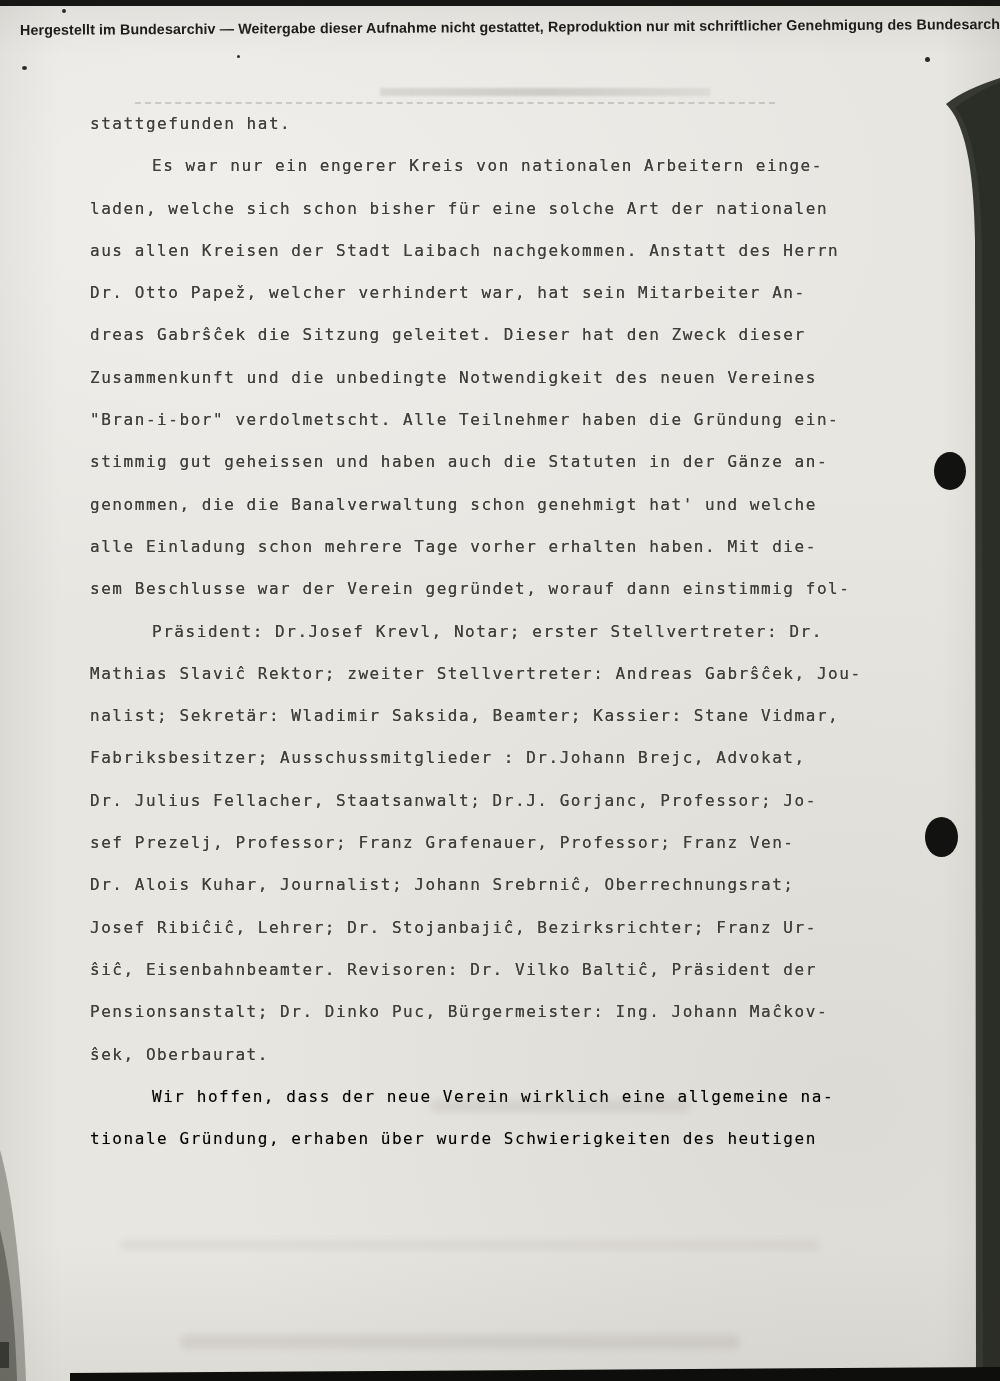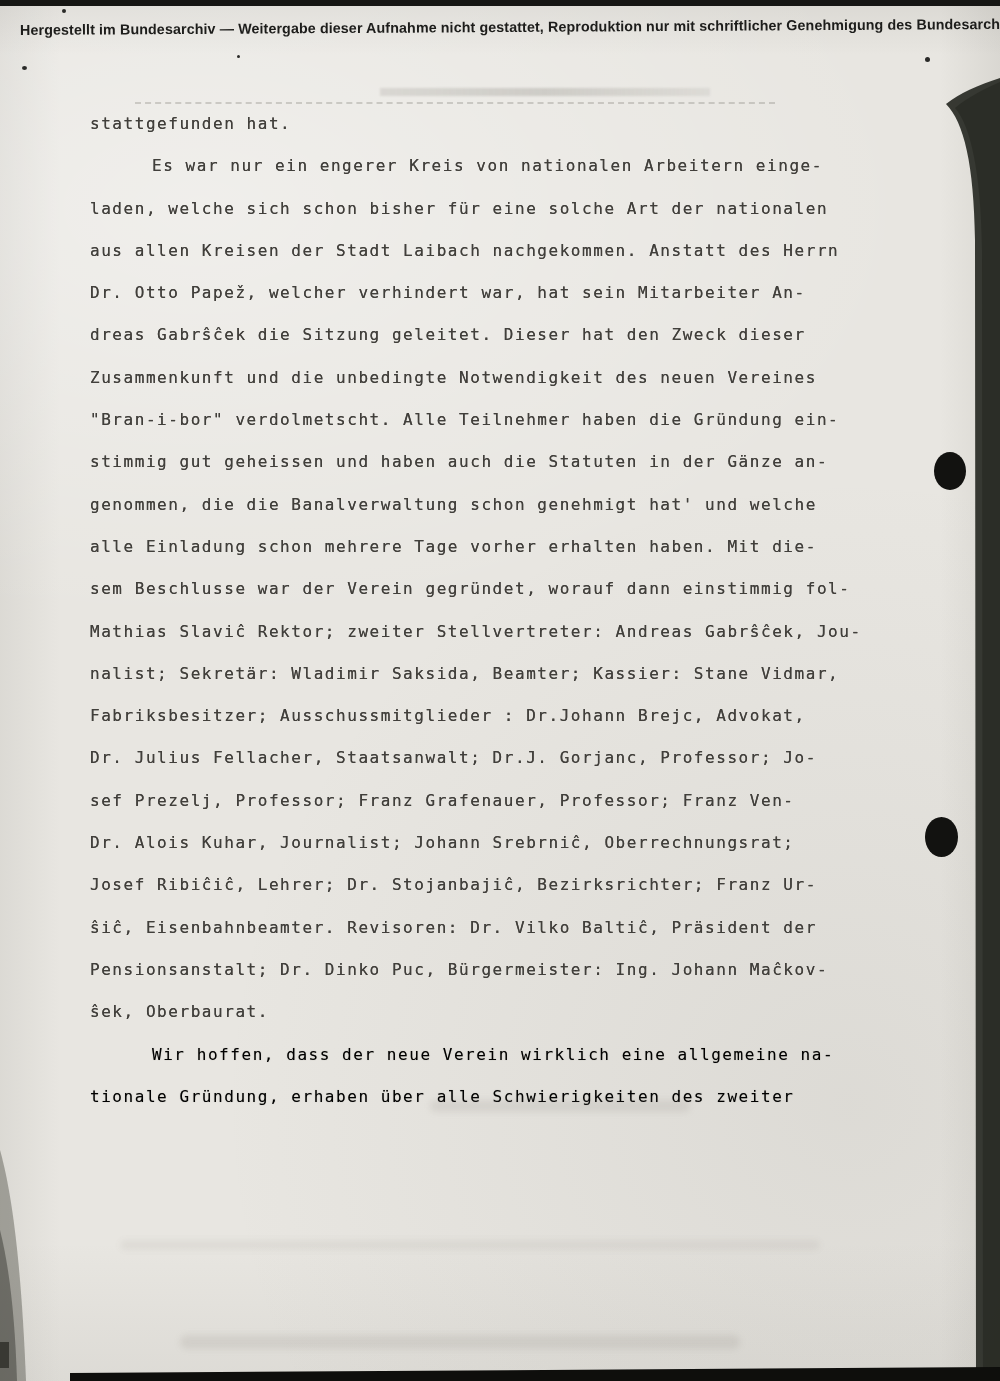--- a/index.html
+++ b/index.html
@@ -90,32 +90,33 @@
     <div class="tline">laden, welche sich schon bisher für eine solche Art der nationalen</div>
     <div class="tline">aus allen Kreisen der Stadt Laibach nachgekommen. Anstatt des Herrn</div>
     <div class="tline">Dr. Otto Papež, welcher verhindert war, hat sein Mitarbeiter An-</div>
     <div class="tline">dreas Gabrŝĉek die Sitzung geleitet. Dieser hat den Zweck dieser</div>
     <div class="tline">Zusammenkunft und die unbedingte Notwendigkeit des neuen Vereines</div>
     <div class="tline">"Bran-i-bor" verdolmetscht. Alle Teilnehmer haben die Gründung ein-</div>
     <div class="tline">stimmig gut geheissen und haben auch die Statuten in der Gänze an-</div>
     <div class="tline">genommen, die die Banalverwaltung schon genehmigt hat' und welche</div>
     <div class="tline">alle Einladung schon mehrere Tage vorher erhalten haben. Mit die-</div>
     <div class="tline">sem Beschlusse war der Verein gegründet, worauf dann einstimmig fol-</div>
+    <div class="tline indent">Präsident: Dr.Josef Krevl, Notar; erster Stellvertreter: Dr.</div>
     <div class="tline">Mathias Slaviĉ Rektor; zweiter Stellvertreter: Andreas Gabrŝĉek, Jou-</div>
     <div class="tline">nalist; Sekretär: Wladimir Saksida, Beamter; Kassier: Stane Vidmar,</div>
     <div class="tline">Fabriksbesitzer; Ausschussmitglieder : Dr.Johann Brejc, Advokat,</div>
     <div class="tline">Dr. Julius Fellacher, Staatsanwalt; Dr.J. Gorjanc, Professor; Jo-</div>
     <div class="tline">sef Prezelj, Professor; Franz Grafenauer, Professor; Franz Ven-</div>
     <div class="tline">Dr. Alois Kuhar, Journalist; Johann Srebrniĉ, Oberrechnungsrat;</div>
     <div class="tline">Josef Ribiĉiĉ, Lehrer; Dr. Stojanbajiĉ, Bezirksrichter; Franz Ur-</div>
     <div class="tline">ŝiĉ, Eisenbahnbeamter. Revisoren: Dr. Vilko Baltiĉ, Präsident der</div>
     <div class="tline">Pensionsanstalt; Dr. Dinko Puc, Bürgermeister: Ing. Johann Maĉkov-</div>
     <div class="tline">ŝek, Oberbaurat.</div>
     <div class="tline indent faded">Wir hoffen, dass der neue Verein wirklich eine allgemeine na-</div>
-    <div class="tline faded">tionale Gründung, erhaben über alle Schwierigkeiten des zweiter</div>
+    <div class="tline faded">tionale Gründung, erhaben über wurde Schwierigkeiten des heutigen</div>
   </div>
 
 <div class="smudge m1"></div>
 <div class="smudge m2"></div>
 <div class="smudge m3"></div>
 
 <div class="hole-punch punch-1"></div>
 <div class="hole-punch punch-2"></div>
 
 <svg class="edge-overlay" width="1000" height="1381" viewBox="0 0 1000 1381">

